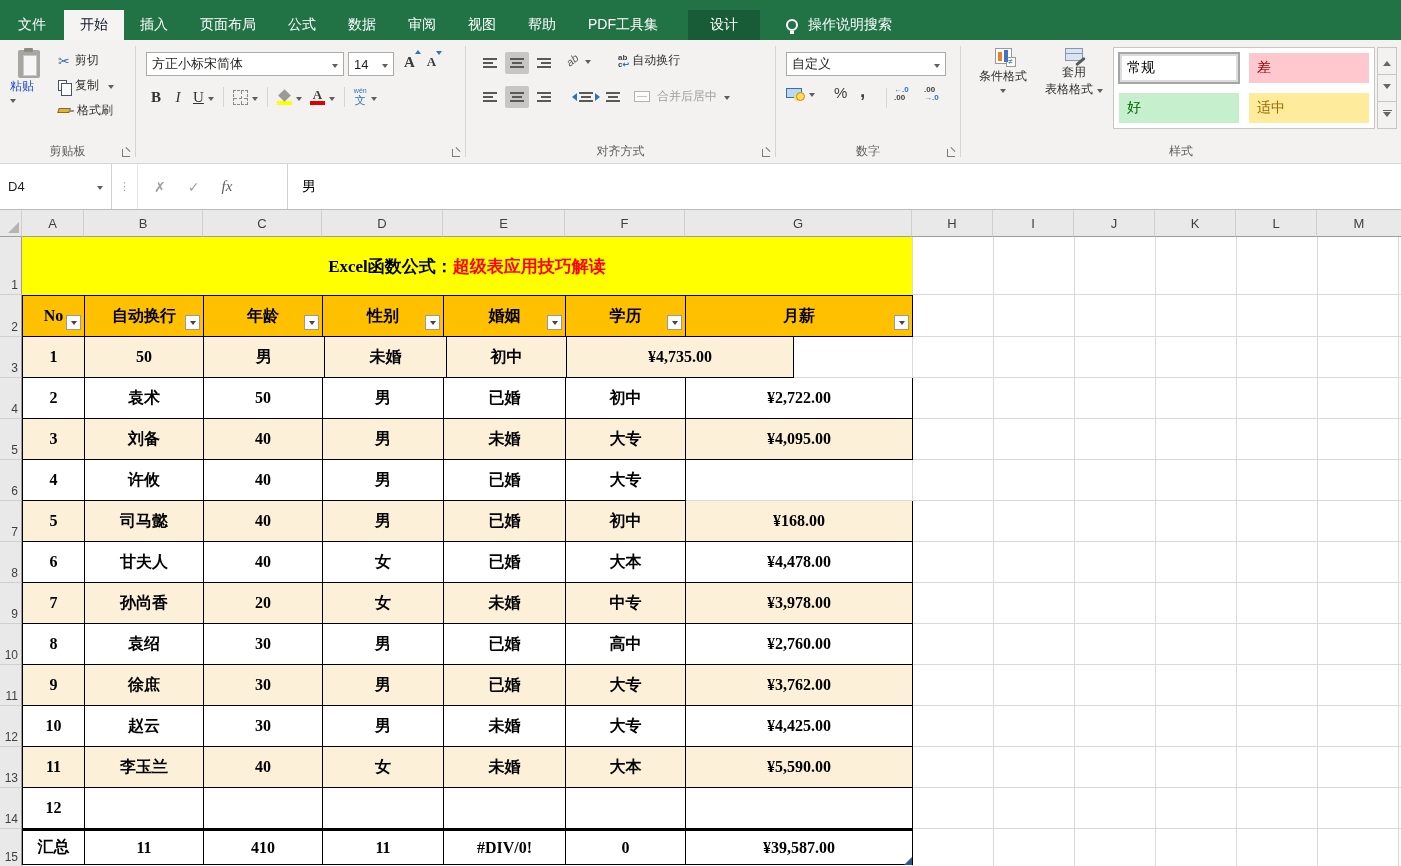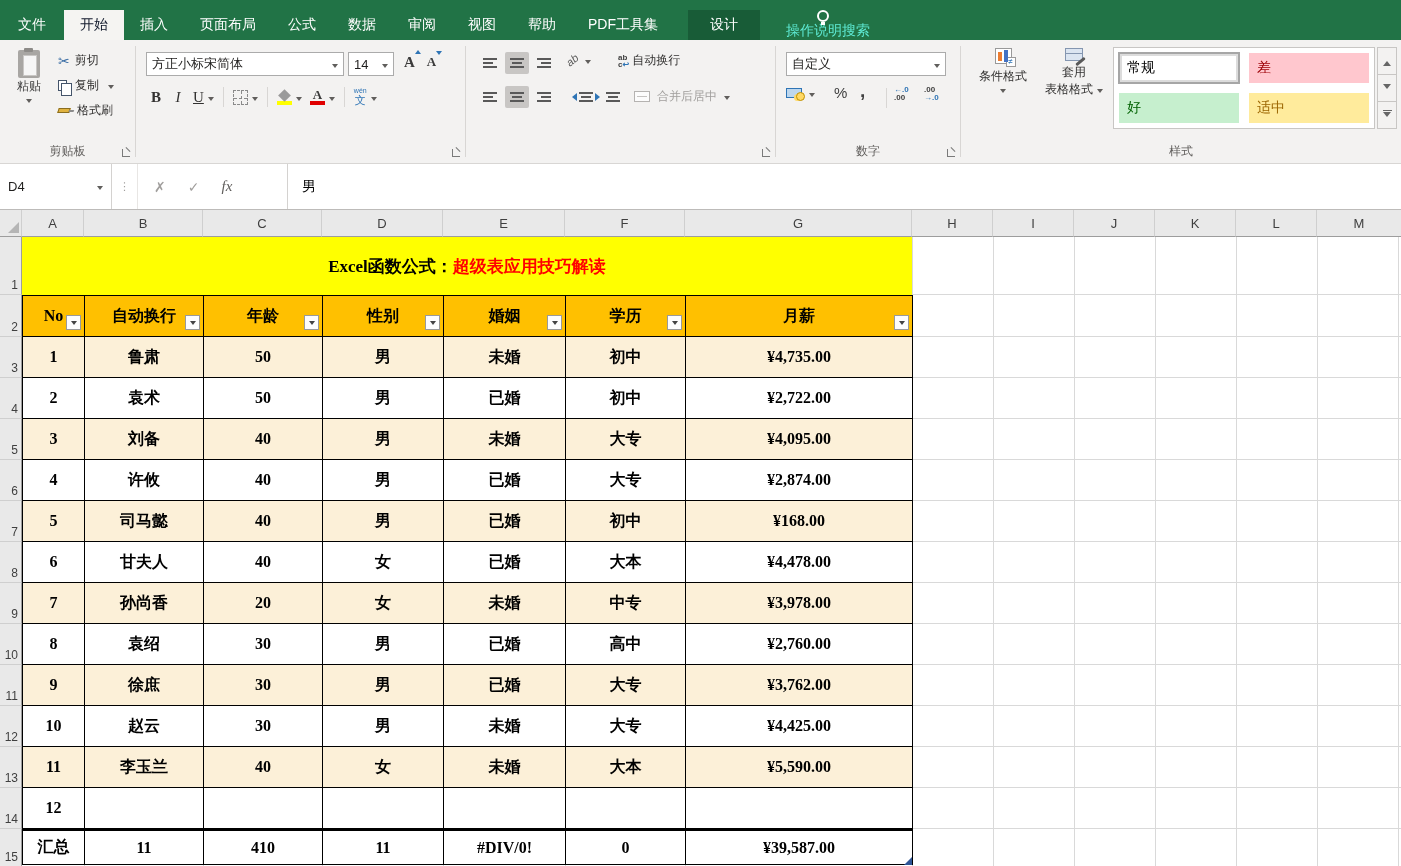--- a/index.html
+++ b/index.html
@@ -7,40 +7,40 @@
   .app { position:relative; width:1401px; height:866px; background:#fff; overflow:hidden;
          font-family:"Liberation Sans", sans-serif; }
 
   
   .tabbar { position:absolute; left:0; top:0; width:100%; height:40px; background:#217346;
             display:flex; align-items:flex-end; }
   .tab { height:30px; display:flex; align-items:center; padding:0 16px; font-size:14px; color:#fff; cursor:default; }
   .tab.file { padding:0 18px; }
   .tab.active { background:#f5f4f2; color:#0f172a; }
   .tab.design { background:#185c37; margin-left:14px; padding:0 22px; }
-  .tellme { display:flex; align-items:center; margin-left:26px; height:30px; color:#5eead4; font-size:14px;flex-direction:column; }
+  .tellme { display:flex; align-items:center; margin-left:26px; height:30px; color:#ffffff; font-size:14px; }
   .bulb { width:12px; height:12px; border:2px solid #fff; border-radius:50%; position:relative; margin-right:10px; }
   .bulb::after { content:""; position:absolute; left:2px; bottom:-5px; width:4px; height:3px; background:#fff; }
 
   
   .ribbon { position:absolute; left:0; top:40px; width:100%; height:124px; background:#f3f2f1;
             border-bottom:1px solid #d8d6d4; font-size:12px; color:#323130; }
   .rgroup { position:absolute; top:0; height:100%; }
   .gsep { position:absolute; top:6px; bottom:6px; width:1px; background:#d8d6d4; }
   .glabel { position:absolute; bottom:3px; left:0; right:0; text-align:center; font-size:12px; color:#605e5c; }
   .lnch { position:absolute; right:5px; bottom:6px; width:8px; height:8px;
           border-left:1px solid #7a7a7a; border-bottom:1px solid #7a7a7a; }
   .lnch::after { content:""; position:absolute; left:2px; top:0px; width:6px; height:1px; background:#7a7a7a; transform:rotate(45deg); }
   .dd::after { content:""; display:inline-block; border:3px solid transparent; border-top:4px solid #605e5c;
                margin-left:4px; transform:translateY(3px); }
   .ddonly { border:3px solid transparent; border-top:4px solid #605e5c; display:inline-block; }
   .btn { display:flex; align-items:center; gap:5px; cursor:default; }
 
   
-  .paste-big { position:absolute; left:10px; top:10px; width:38px; text-align:center; color:#404040; }
+  .paste-big { position:absolute; left:10px; top:10px; width:38px; color:#1d4ed8; }
   .ic-paste { width:22px; height:28px; background:#a8a6a3; border-radius:2px; position:relative; margin:0 auto; }
   .ic-paste::before { content:""; position:absolute; left:6px; top:-2px; width:9px; height:4px; background:#8d8b88; border-radius:1px; }
   .ic-paste::after { content:""; position:absolute; left:5px; top:5px; width:12px; height:19px; background:#f6f6f6; border:1px solid #c9c7c5; }
   .clip-list { position:absolute; left:58px; top:12px; display:flex; flex-direction:column; gap:8px; }
   .ic-cut::before { content:"✂"; color:#3b6ea5; font-size:14px; }
   .ic-copy { position:relative; width:9px; height:11px; border:1px solid #44546a; background:#fff; margin-right:3px; }
   .ic-copy::after { content:""; position:absolute; left:2px; top:2px; width:9px; height:11px; border:1px solid #44546a; background:#fff; }
   .ic-paint { width:12px; height:5px; background:#e0b23e; border:1px solid #8a6d1f; transform:skewX(-18deg); position:relative; margin-right:2px; }
   .ic-paint::after { content:""; position:absolute; right:-5px; top:1px; width:5px; height:2px; background:#8c8c8c; }
 
@@ -339,20 +339,21 @@
               <span></span>
               <span></span>
               <span></span>
             </span>
           </span>
       </div>
       <div class="alr dd gray" style="left:168px;top:48px">
         <span class="ic-merge"></span>
         <span>合并后居中</span>
       </div>
+      <div class="glabel">对齐方式</div>
       <span class="lnch"></span>
     </div>
 
     <div class="rgroup" style="left:776px;width:184px">
       <div class="combo dd" style="position:absolute;left:10px;top:12px;width:160px">
         <span>自定义</span>
       </div>
       <div class="alr dd" style="left:10px;top:48px">
         <span class="ic-money"></span>
       </div>
@@ -524,21 +525,20 @@
           <div class="tc w6">
               <span>月薪</span>
               <span class="flt"></span>
             </div>
         </div>
 
         <div class="trows">
 
             <div class="trow">
               <div class="tc w0">1</div>
-              <div class="tc w1">鲁肃</div>
               <div class="tc w2">50</div>
               <div class="tc w3">男</div>
               <div class="tc w4">未婚</div>
               <div class="tc w5">初中</div>
               <div class="tc w6">¥4,735.00</div>
             </div>
 
             <div class="trow">
               <div class="tc w0">2</div>
               <div class="tc w1">袁术</div>
@@ -559,21 +559,20 @@
               <div class="tc w6">¥4,095.00</div>
             </div>
 
             <div class="trow">
               <div class="tc w0">4</div>
               <div class="tc w1">许攸</div>
               <div class="tc w2">40</div>
               <div class="tc w3">男</div>
               <div class="tc w4">已婚</div>
               <div class="tc w5">大专</div>
-              <div class="tc w6">¥2,874.00</div>
             </div>
 
             <div class="trow">
               <div class="tc w0">5</div>
               <div class="tc w1">司马懿</div>
               <div class="tc w2">40</div>
               <div class="tc w3">男</div>
               <div class="tc w4">已婚</div>
               <div class="tc w5">初中</div>
               <div class="tc w6">¥168.00</div>

